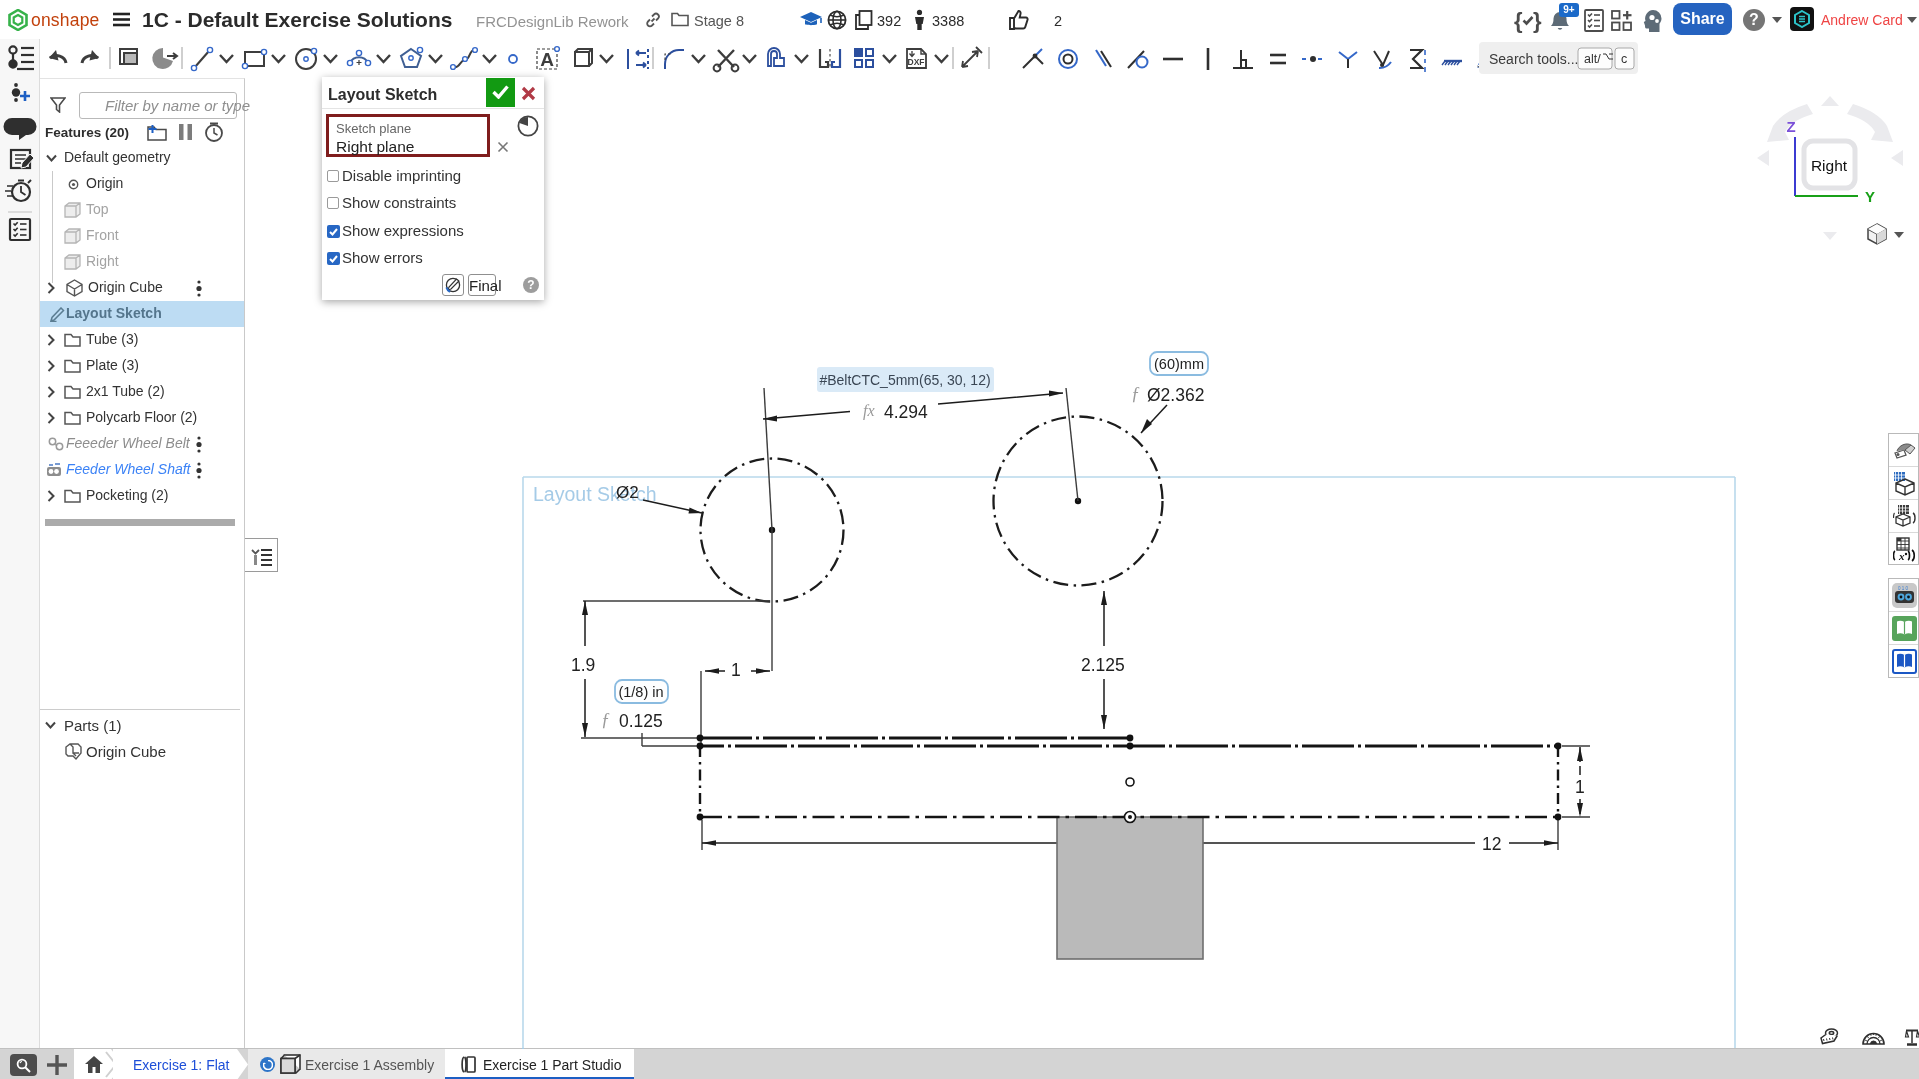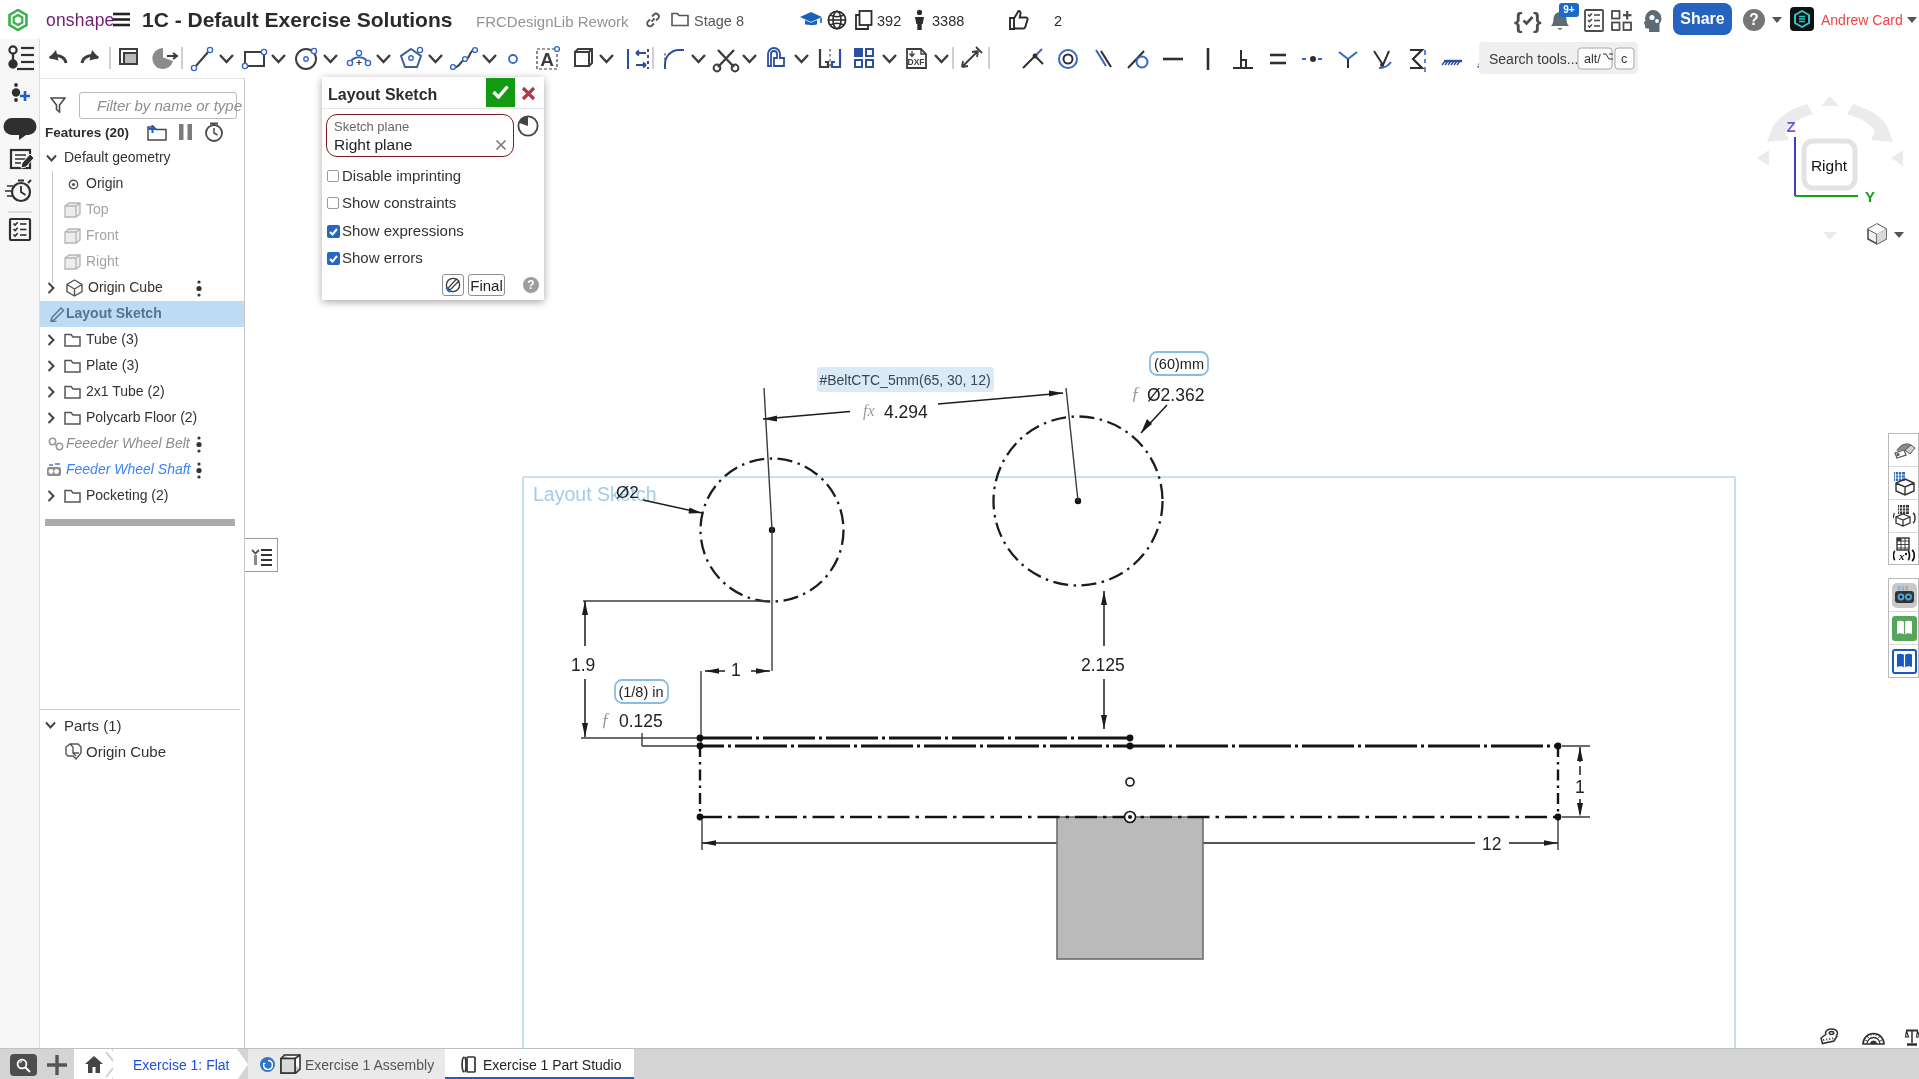--- a/index.html
+++ b/index.html
@@ -130,21 +130,21 @@
     <div class="abs" style="left:164px;top:1px;width:29px;height:29px;background:#129a12">
       <svg class="abs" style="left:6px;top:7px" width="17" height="14" viewBox="0 0 17 14">
           <path d="M1.5 7 l5 5 L15.5 1.5" fill="none" stroke="#fff" stroke-width="3.4"></path>
         </svg>
     </div>
     <svg class="abs" style="left:199px;top:9px" width="15" height="15" viewBox="0 0 15 15">
         <path d="M2 2 L13 13 M13 2 L2 13" stroke="#b13a46" stroke-width="3.2"></path>
       </svg>
     <div class="abs" style="left:0;top:31px;width:222px;height:1px;background:#e4e4e4"></div>
 
-    <div class="abs" style="left:4px;top:37px;width:188px;height:43px;border:1px solid #7f1d1d;border-radius:11px">
+    <div class="abs" style="left:4px;top:37px;width:164px;height:43px;border:3px solid #7f1d1d;border-radius:0">
       <div class="abs" style="left:7px;top:4px;font-size:13px;color:#666">Sketch plane</div>
       <div class="abs" style="left:7px;top:21px;font-size:15.5px;color:#222">Right plane</div>
       <svg class="abs" style="left:168px;top:24px" width="12" height="12" viewBox="0 0 12 12">
           <path d="M1.5 1.5 L10.5 10.5 M10.5 1.5 L1.5 10.5" stroke="#777" stroke-width="1.6"></path>
         </svg>
     </div>
     <svg class="abs" style="left:195px;top:38px" width="22" height="22" viewBox="0 0 22 22">
       <circle cx="11" cy="11" r="9.6" fill="none" stroke="#444" stroke-width="1.8"></circle>
       <path d="M11 11 V2 A9 9 0 0 0 2.4 8 Z" fill="#444"></path>
     </svg>
@@ -166,21 +166,21 @@
     </div>
     <div class="abs" style="left:20px;top:172px;font-size:15px;color:#333">Show errors</div>
 
     <div class="abs" style="left:120px;top:197px;width:22px;height:22px;border:1px solid #8f8f8f;border-radius:3px">
       <svg class="abs" style="left:2px;top:2px" width="16" height="16" viewBox="0 0 16 16">
         <circle cx="8" cy="8" r="6.6" fill="none" stroke="#333" stroke-width="1.3"></circle>
         <path d="M3 13 l1 -3 L11.5 2 l2.4 2 L6 12 l-3 1 Z" fill="#fff" stroke="#333" stroke-width="1.2"></path>
         <path d="M1.5 10.5 a7 7 0 0 0 3.5 4.2" stroke="#2767c4" stroke-width="2.2" fill="none"></path>
       </svg>
     </div>
-    <div class="abs" style="left:146px;top:197px;width:37px;height:22px;border:1px solid #8f8f8f;border-radius:3px;font-size:15px;color:#222;text-align:center;line-height:21px">Final</div>
+    <div class="abs" style="left:146px;top:197px;width:28px;height:22px;border:1px solid #8f8f8f;border-radius:3px;font-size:15px;color:#222;text-align:center;line-height:21px">Final</div>
     <div class="abs" style="left:201px;top:200px;width:16px;height:16px;background:#9d9d9d;border-radius:50%;color:#fff;font-size:12px;font-weight:bold;text-align:center;line-height:16px">?</div>
   </div>
 
   <div class="abs" style="left:1755px;top:90px;width:164px;height:160px">
     <svg width="164" height="160" viewBox="0 0 164 160">
       <g fill="#ebebee">
         <path d="M66 16 l9 -10 l9 10 Z"></path>
         <path d="M18 36 a80 40 0 0 1 34 -22 l6 10 a66 30 0 0 0 -28 18 l4 8 l-22 2 Z"></path>
         <path d="M132 36 a80 40 0 0 0 -34 -22 l-6 10 a66 30 0 0 1 28 18 l-4 8 l22 2 Z"></path>
         <path d="M2 68 l12 -8 v16 Z"></path>
@@ -290,21 +290,21 @@
       <path d="M1.5 3 L0.5 9 h3 Z M12.5 3 L11.5 9 h3 Z" fill="#fff" stroke-width="1.2"></path>
       <line x1="2" y1="16.5" x2="12" y2="16.5" stroke-width="2.5"></line>
     </g>
   </svg>
   <div id="topbar">
 
     <svg class="abs" style="left:7px;top:9px" width="22" height="22" viewBox="0 0 22 22">
       <path d="M11 1 L19.5 6 L19.5 16 L11 21 L2.5 16 L2.5 6 Z" fill="none" stroke="#36b24a" stroke-width="2.6"></path>
       <path d="M11 6 L15.3 8.5 L15.3 13.5 L11 16 L6.7 13.5 L6.7 8.5 Z" fill="none" stroke="#36b24a" stroke-width="2.2"></path>
     </svg>
-    <span class="abs" style="left:46px;top:10px;font-size:17.5px;color:#701a75;letter-spacing:0.2px">onshape</span>
+    <span class="abs" style="left:31px;top:10px;font-size:17.5px;color:#c2410c;letter-spacing:0.2px">onshape</span>
 
     <svg class="abs" style="left:113px;top:12px" width="17" height="15" viewBox="0 0 17 15">
       <g stroke="#222" stroke-width="2.6">
           <line x1="0" y1="2" x2="17" y2="2"></line>
           <line x1="0" y1="7.5" x2="17" y2="7.5"></line>
           <line x1="0" y1="13" x2="17" y2="13"></line>
         </g>
     </svg>
     <span class="abs" style="left:142px;top:8px;font-size:21px;font-weight:bold;color:#2b2b2b">1C - Default Exercise Solutions</span>
     <span class="abs" style="left:476px;top:13px;font-size:15px;color:#939393">FRCDesignLib Rework</span>
@@ -643,21 +643,21 @@
           <line x1="10" y1="14" x2="21" y2="14"></line>
           <line x1="10" y1="19" x2="21" y2="19"></line>
         </g>
     </svg>
   </div>
   <div id="leftpanel">
     
     <svg class="abs" style="left:10px;top:18px" width="16" height="16" viewBox="0 0 16 16">
       <path d="M1 1 h14 l-5.5 7 v7 l-3 -2.5 v-4.5 Z" fill="none" stroke="#4a4a4a" stroke-width="1.6"></path>
     </svg>
-    <div class="abs" style="left:39px;top:13px;width:158px;height:27px;border:1px solid #b9b9b9;border-radius:3px;font-style:italic;color:#8f8f8f;font-size:15px;line-height:25px;padding-left:17px">Filter by name or type</div>
+    <div class="abs" style="left:39px;top:13px;width:158px;height:27px;border:1px solid #b9b9b9;border-radius:3px;font-style:italic;color:#8f8f8f;font-size:15px;line-height:25px;padding-left:25px">Filter by name or type</div>
     <div class="abs" style="left:5px;top:46px;font-size:13.5px;font-weight:bold;color:#2d2d2d">Features (20)</div>
     <svg class="abs" style="left:107px;top:45px" width="20" height="17" viewBox="0 0 20 17">
       <path d="M1 3 h6 l2 2.5 H19 V16 H1 Z" fill="none" stroke="#4a4a4a" stroke-width="1.5"></path>
       <path d="M5.5 1 v8 M1.5 5 h8" stroke="#1d5fc4" stroke-width="2" fill="none"></path>
     </svg>
     <g></g>
     <svg class="abs" style="left:138px;top:45px" width="15" height="16" viewBox="0 0 15 16">
       <rect x="1" y="0" width="4.5" height="16" fill="#7c7c7c"></rect>
         <rect x="9.5" y="0" width="4.5" height="16" fill="#7c7c7c"></rect>
     </svg>

